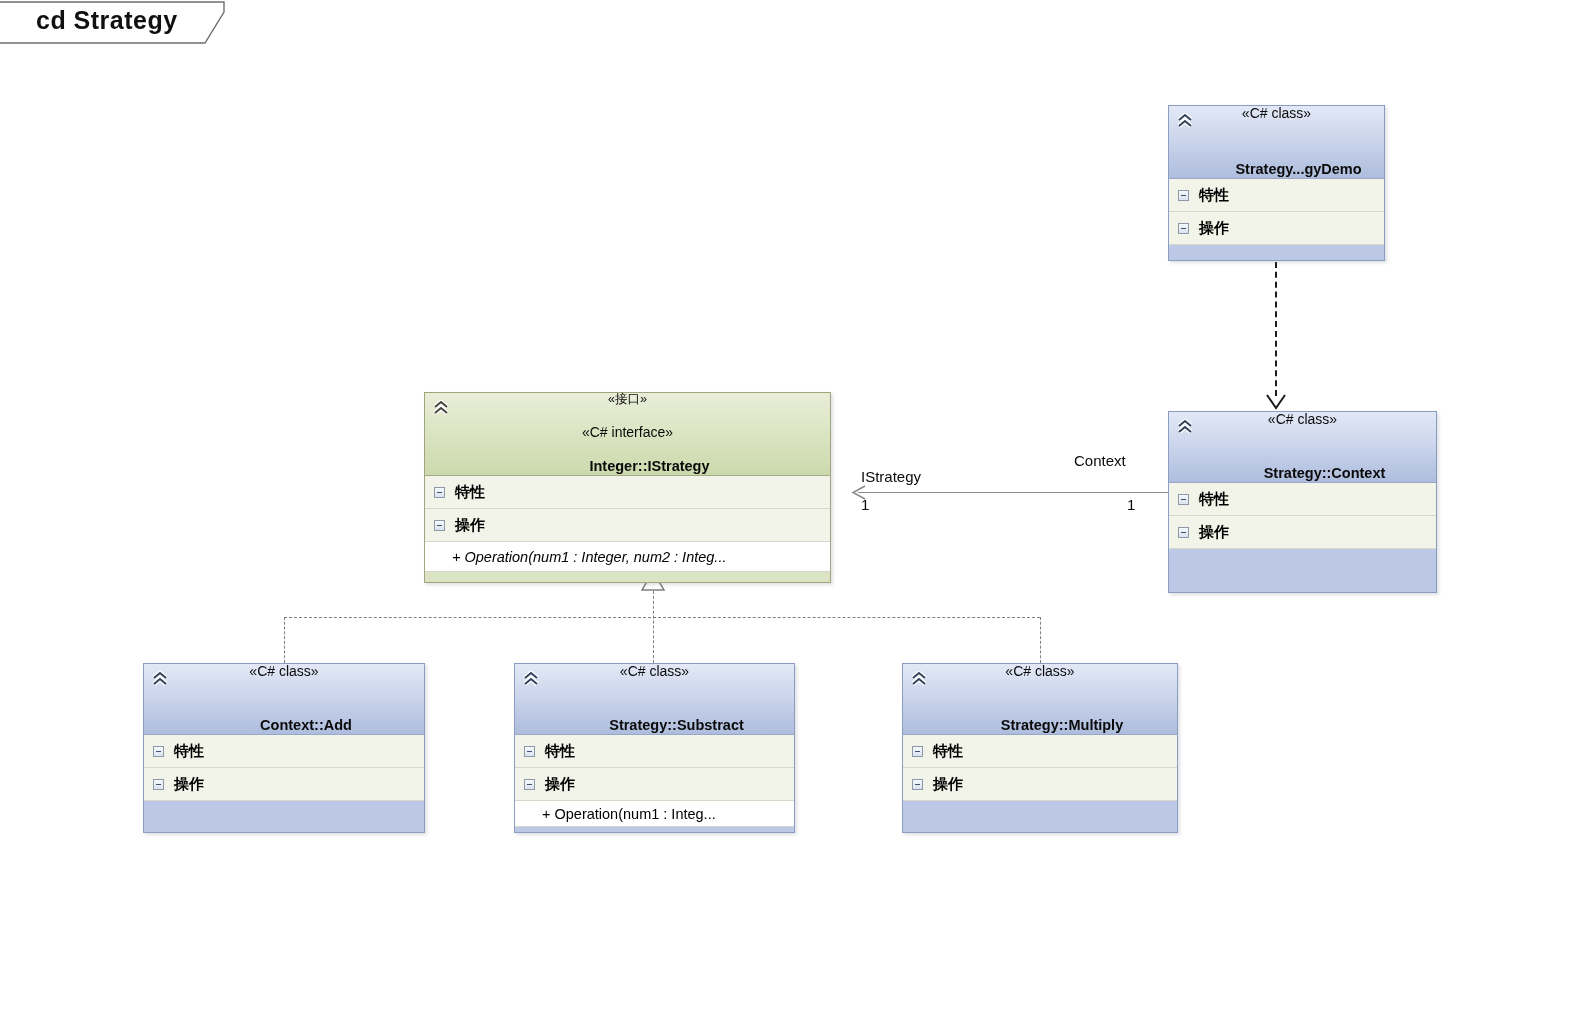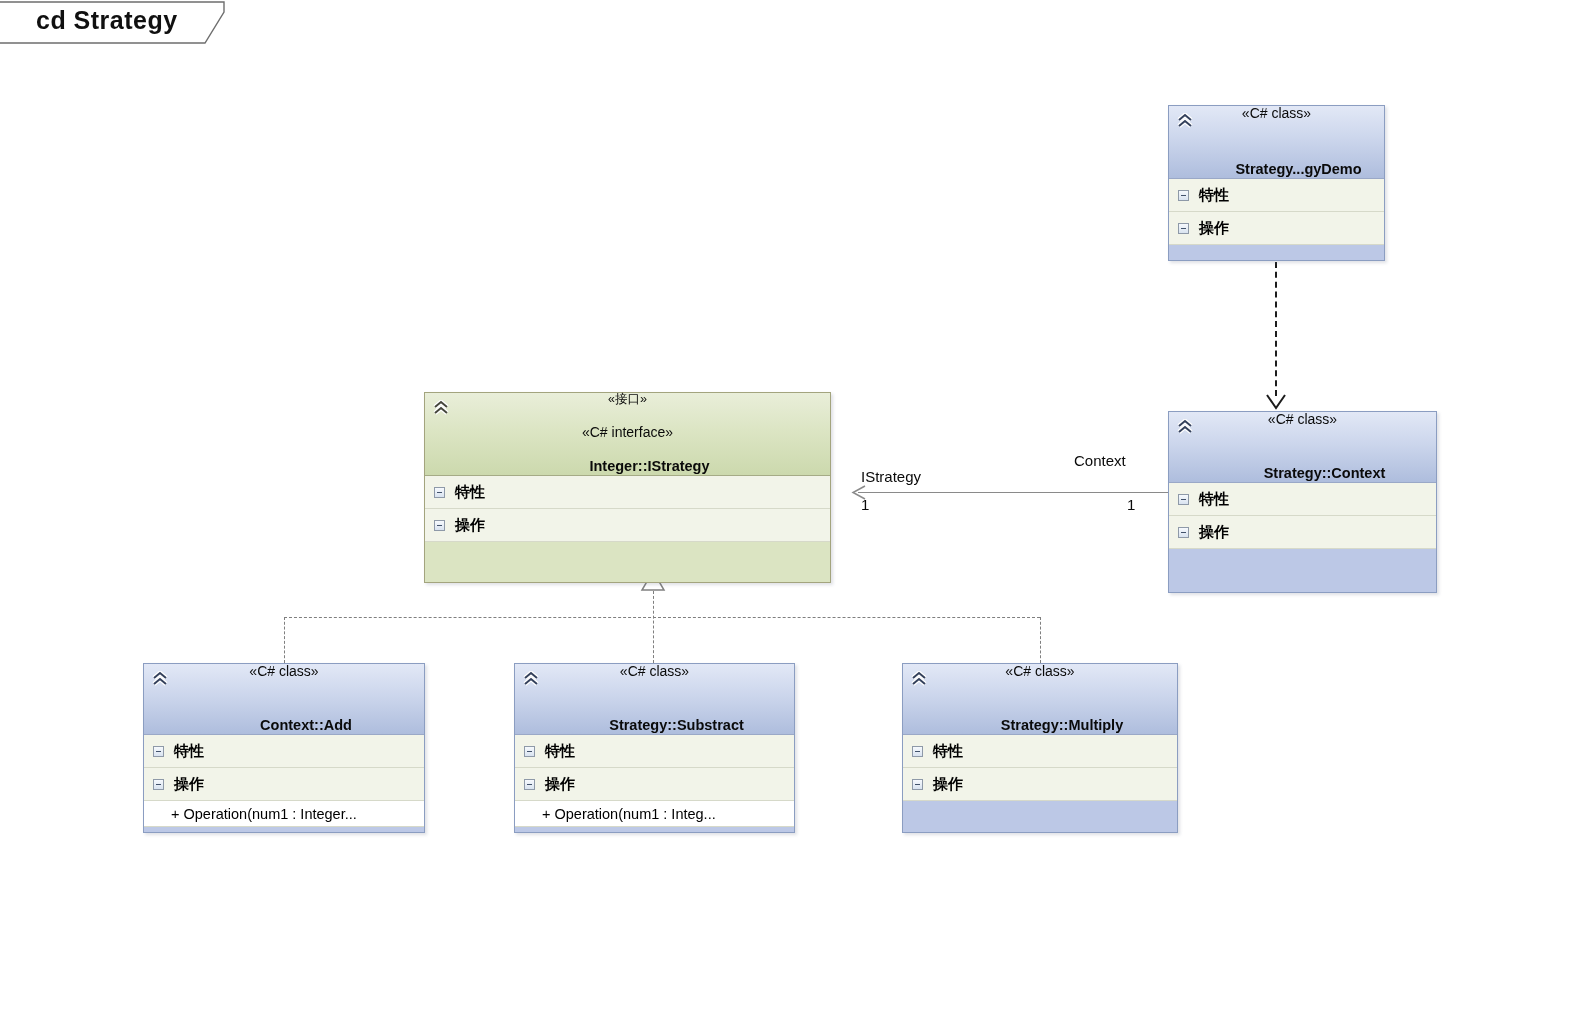--- a/index.html
+++ b/index.html
@@ -153,20 +153,21 @@
       <div class="cls-name">Integer::IStrategy</div>
     </div>
     <div class="sec-row">
       <span class="minus-icon"></span>
       <span>特性</span>
     </div>
     <div class="sec-row">
       <span class="minus-icon"></span>
       <span>操作</span>
     </div>
+    <div class="op-row italic" style="flex-basis:30px;">+ Operation(num1 : Integer, num2 : Integ...</div>
     <div class="ftr"></div>
   </div>
 
   <div class="cls" style="left:143px;top:663px;width:282px;height:170px;">
     <div class="hdr" style="flex-basis:70px;">
       <svg class="chev" viewBox="0 0 18 15">
         <polyline points="3,7 9,2 15,7" fill="none" stroke="#ffffff" stroke-width="4.5"></polyline>
         <polyline points="3,13 9,8 15,13" fill="none" stroke="#ffffff" stroke-width="4.5"></polyline>
         <polyline points="3,7 9,2 15,7" fill="none" stroke="#34415c" stroke-width="2"></polyline>
         <polyline points="3,13 9,8 15,13" fill="none" stroke="#34415c" stroke-width="2"></polyline>
@@ -175,21 +176,20 @@
       <div class="cls-name">Context::Add</div>
     </div>
     <div class="sec-row">
       <span class="minus-icon"></span>
       <span>特性</span>
     </div>
     <div class="sec-row">
       <span class="minus-icon"></span>
       <span>操作</span>
     </div>
-    <div class="op-row" style="flex-basis:26px;">+ Operation(num1 : Integer...</div>
     <div class="ftr"></div>
   </div>
 
   <div class="cls" style="left:514px;top:663px;width:281px;height:170px;">
     <div class="hdr" style="flex-basis:70px;">
       <svg class="chev" viewBox="0 0 18 15">
         <polyline points="3,7 9,2 15,7" fill="none" stroke="#ffffff" stroke-width="4.5"></polyline>
         <polyline points="3,13 9,8 15,13" fill="none" stroke="#ffffff" stroke-width="4.5"></polyline>
         <polyline points="3,7 9,2 15,7" fill="none" stroke="#34415c" stroke-width="2"></polyline>
         <polyline points="3,13 9,8 15,13" fill="none" stroke="#34415c" stroke-width="2"></polyline>

